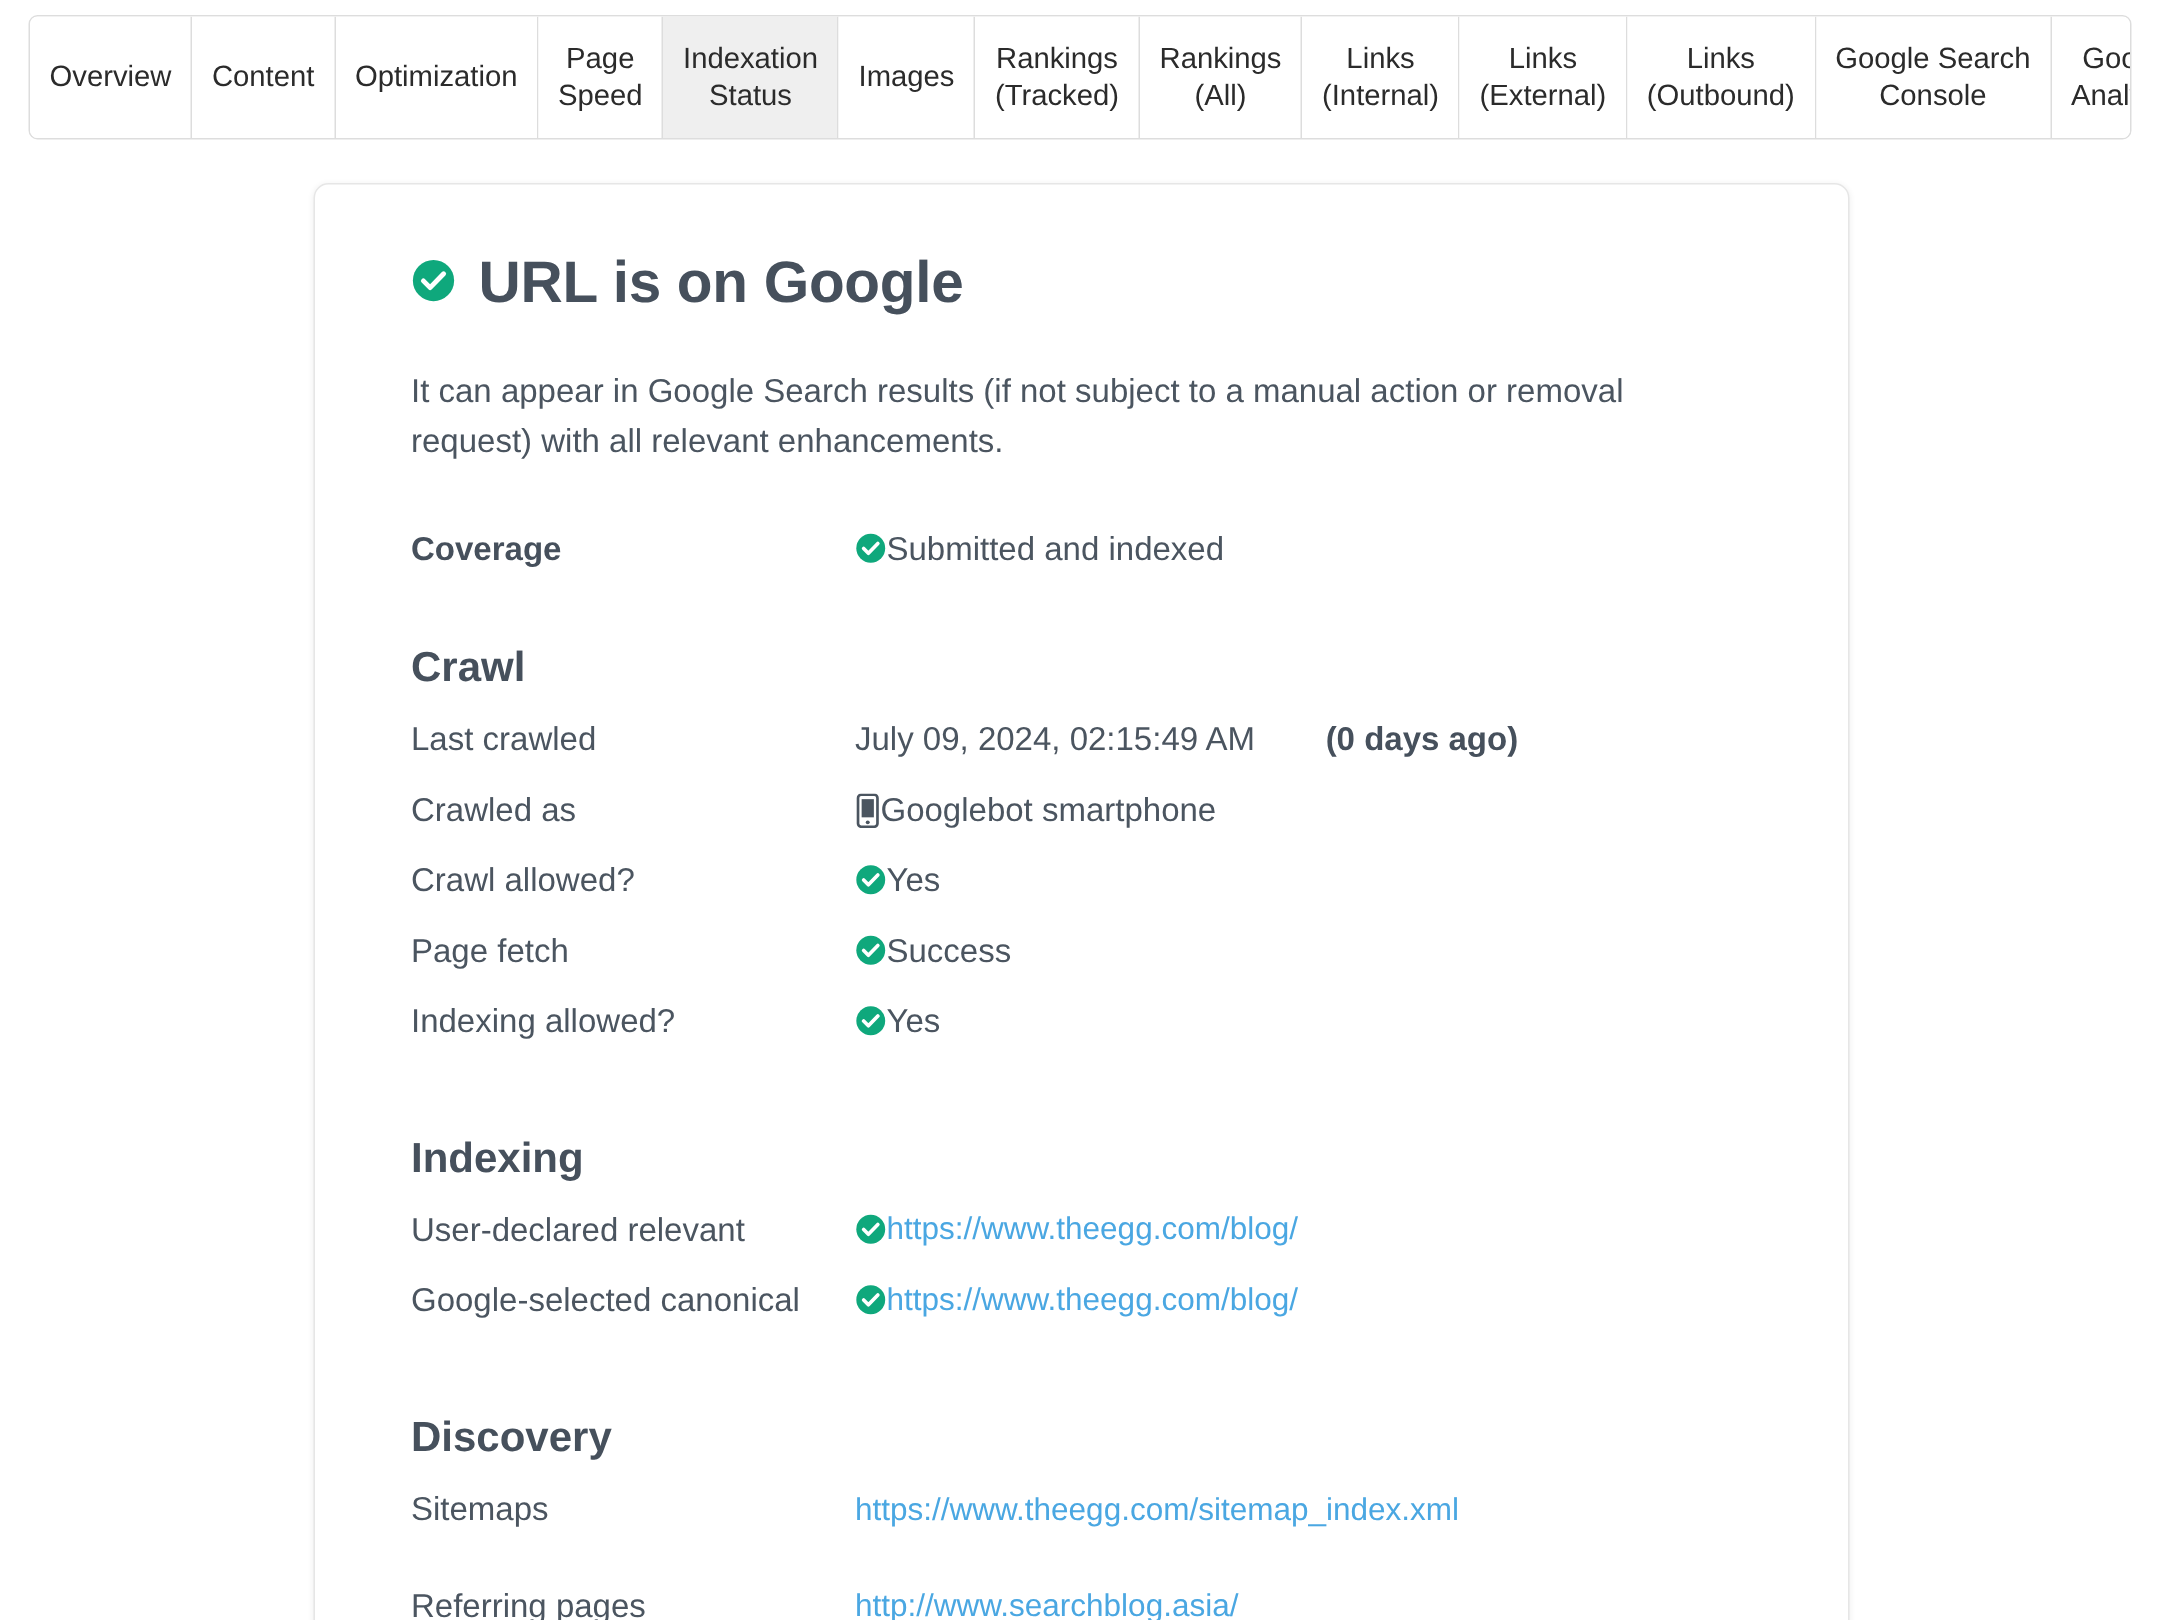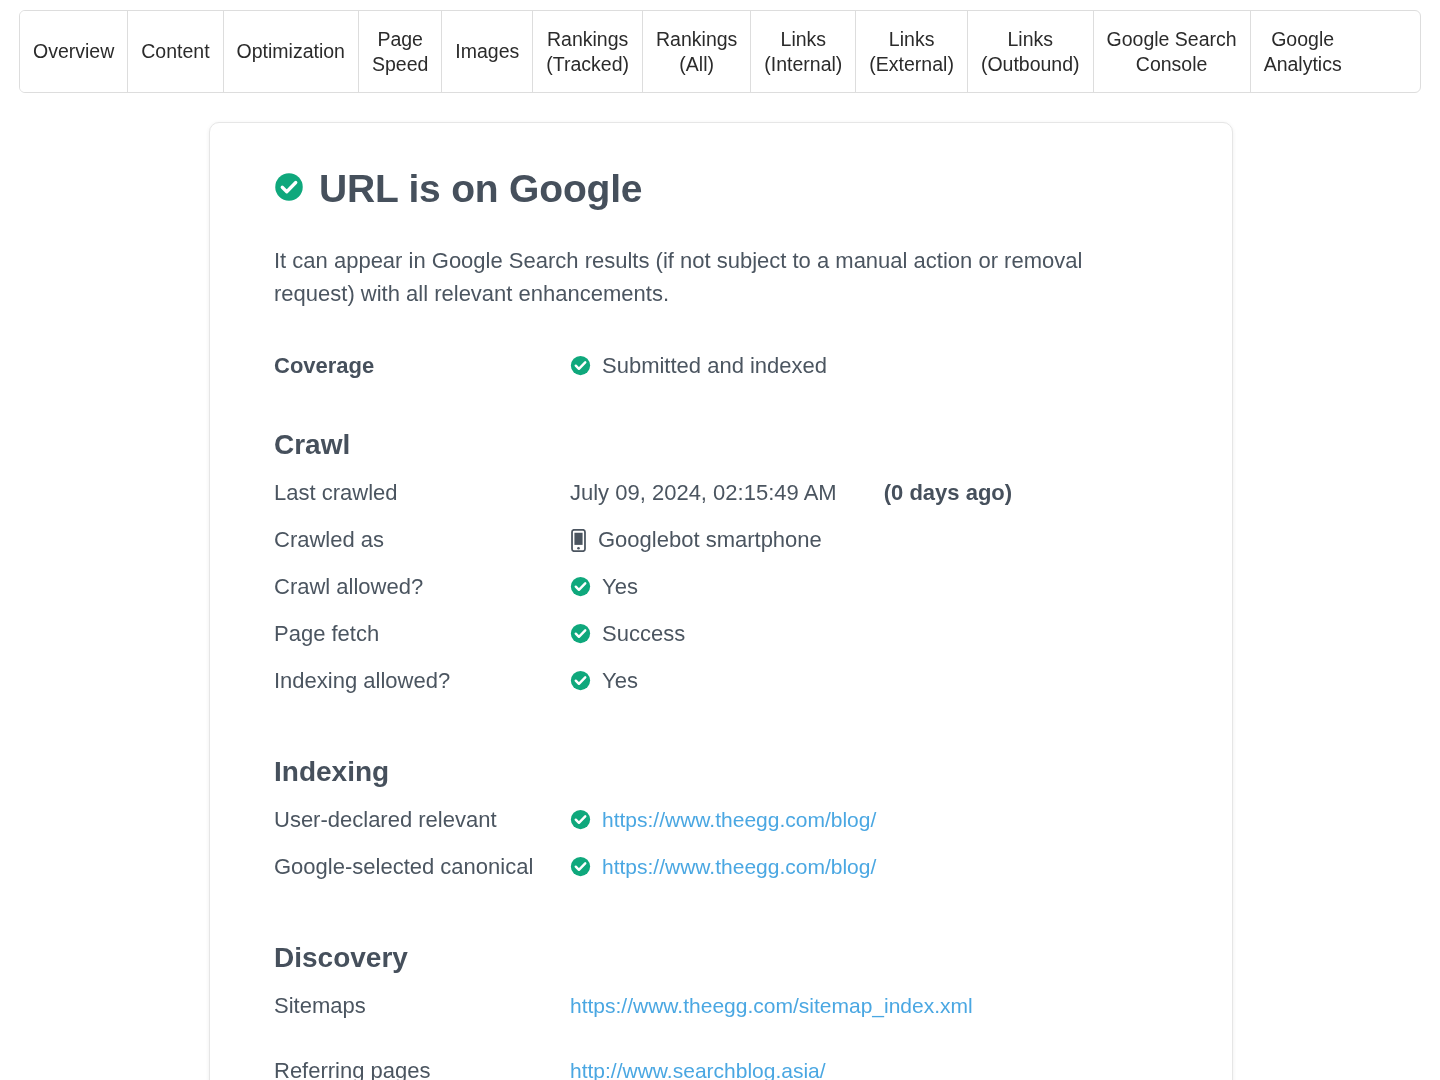--- a/index.html
+++ b/index.html
@@ -112,21 +112,20 @@
   }
   .row .lbl.bold { font-weight: bold; color: #46505c; }
 
   .row .val {
     flex: 1 1 auto;
     font-size: 22px;
     color: #4b5560;
     line-height: 1.3;
     display: flex;
     align-items: flex-start;
-    gap: 11px;
   }
   .row .val.plain { display: block; }
   .val b { font-weight: bold; color: #46505c; margin-left: 41px; }
 
   a.link {
     color: #4aa7e2;
     text-decoration: none;
     font-size: 21px;
     line-height: 1.3;
     cursor: pointer;
@@ -143,20 +142,22 @@
 </head>
 <body>
 
 <div class="tabbar-wrap">
   <div class="tabbar" id="tabbar">
       <div class="tab">Overview</div>
       <div class="tab">Content</div>
       <div class="tab">Optimization</div>
       <div class="tab">Page
 Speed</div>
+      <div class="tab active">Indexation
+Status</div>
       <div class="tab">Images</div>
       <div class="tab">Rankings
 (Tracked)</div>
       <div class="tab">Rankings
 (All)</div>
       <div class="tab">Links
 (Internal)</div>
       <div class="tab">Links
 (External)</div>
       <div class="tab">Links

